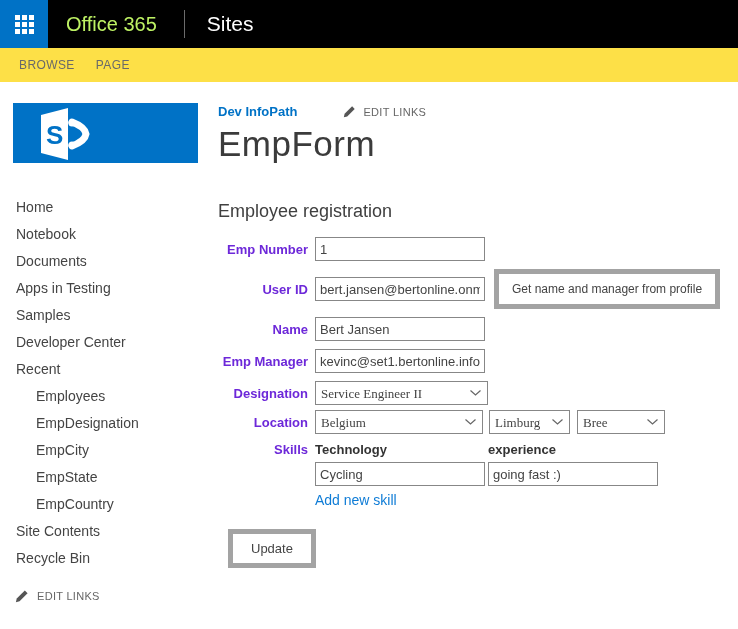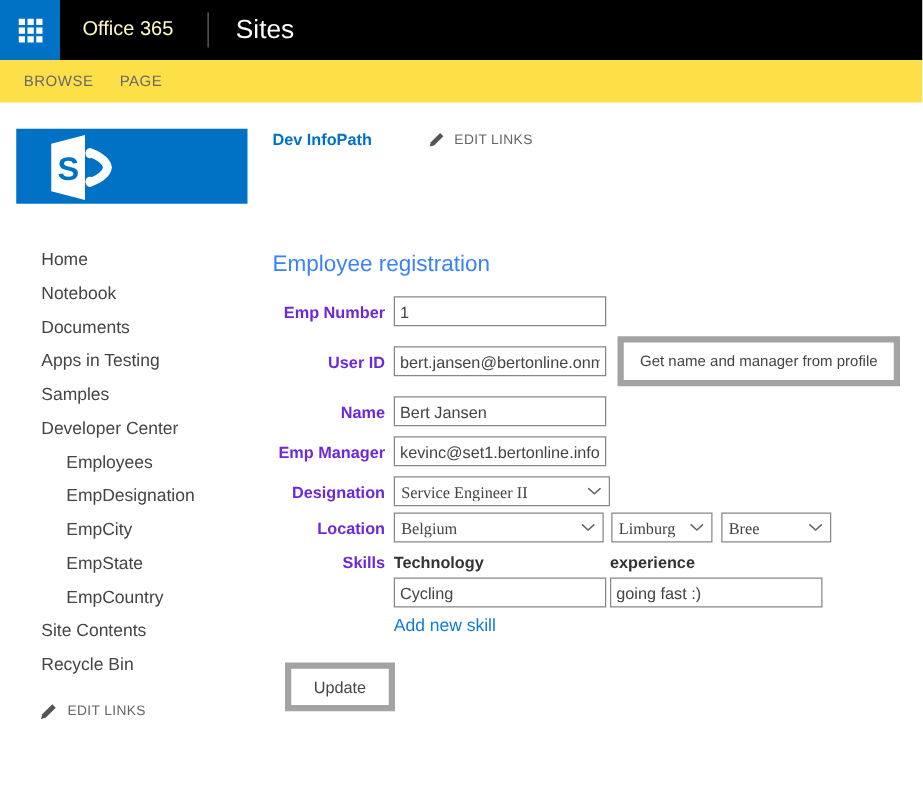--- a/index.html
+++ b/index.html
@@ -5,50 +5,50 @@
   * { margin:0; padding:0; box-sizing:border-box; }
   html,body { width:738px; height:629px; background:#fff; overflow:hidden;
               font-family:"Liberation Sans","DejaVu Sans",sans-serif; }
 
   
   .suite-bar { height:48px; background:#000; display:flex; align-items:center; }
   .waffle { width:48px; height:48px; background:#0072c6; display:flex;
             align-items:center; justify-content:center; cursor:pointer; flex:0 0 48px; }
   .waffle-grid { display:grid; grid-template-columns:repeat(3,5px); grid-gap:2px; }
   .waffle-grid i { width:5px; height:5px; background:#fff; display:block; }
-  .suite-brand { color:#fef9c3; font-size:16px; font-weight:400; margin-left:18px; }
+  .suite-brand { color:#bef264; font-size:20px; font-weight:400; margin-left:18px; }
   .suite-divider { width:1px; height:28px; background:#6b6b6b; margin:0 22px 0 27px; }
   .suite-section { color:#fff; font-size:21px; }
 
   
   .ribbon { height:34px; background:#fde047; display:flex; align-items:center; }
   .ribbon-tab { font-size:12px; color:#696969; letter-spacing:.4px; margin-left:17px;
                 padding:4px 2px; cursor:pointer; text-transform:uppercase; }
 
   
   .logo { position:absolute; left:13px; top:103px; width:185px; height:60px;
           background:#0072c6; cursor:pointer; }
   .header-text { position:absolute; left:218px; top:104px; }
   .breadcrumb-row { display:flex; align-items:center; }
   .site-link { color:#0072c6; font-size:13px; font-weight:bold; text-decoration:none; cursor:pointer; }
   .editlinks { display:flex; align-items:center; margin-left:46px; cursor:pointer; }
   .editlinks span { font-size:11px; color:#666; margin-left:7px; letter-spacing:.3px; }
   .page-title { font-size:35px; font-weight:300; color:#3b3b3b; margin-top:5px; letter-spacing:.5px; }
 
   
-  .sidebar { position:absolute; left:32px; top:200px; width:190px; }
+  .sidebar { position:absolute; left:15px; top:200px; width:190px; }
   .nav-item { font-size:14px; color:#444; margin-bottom:13px; line-height:14px;
               padding:0 0 0 1px; cursor:pointer; }
   .nav-item.indent { padding-left:21px; }
   .sidebar-editlinks { display:flex; align-items:center; margin-top:24px; cursor:pointer; }
   .sidebar-editlinks span { font-size:11px; color:#666; margin-left:8px; letter-spacing:.3px; }
 
   
   .form-area { position:absolute; left:218px; top:201px; }
-  .form-heading { font-size:18px; font-weight:400; color:#3b82f6; margin-bottom:15px; }
+  .form-heading { font-size:18px; font-weight:400; color:#404040; margin-bottom:15px; }
   .form-row { display:flex; align-items:center; margin-bottom:8px; }
   .form-row.tight { margin-bottom:5px; }
   .form-row.top { align-items:flex-start; }
   .f-label { width:90px; text-align:right; font-size:13px; font-weight:bold;
              color:#6d28d9; margin-right:7px; flex:0 0 90px; }
   .txt { height:24px; border:1px solid #878787; background:#fff; font-size:13px;
          color:#444; padding:1px 4px; width:170px;
          font-family:"Liberation Sans","DejaVu Sans",sans-serif; }
   .btn { border:5px solid #a3a3a3; background:#fff; color:#444; font-size:12px;
          padding:8px 13px; cursor:pointer;
@@ -111,29 +111,31 @@
 <div class="header-text">
   <div class="breadcrumb-row">
     <a class="site-link">Dev InfoPath</a>
     <div class="editlinks">
       <svg width="13" height="13" viewBox="0 0 16 16">
         <path d="M11.2 1.6 L14.4 4.8 L5.2 14 L1 15 L2 10.8 Z" fill="#555"></path>
       </svg>
       <span>EDIT LINKS</span>
     </div>
   </div>
+  <div class="page-title">EmpForm</div>
 </div>
 
 <div class="sidebar">
   <div class="nav-item">Home</div>
   <div class="nav-item">Notebook</div>
   <div class="nav-item">Documents</div>
   <div class="nav-item">Apps in Testing</div>
   <div class="nav-item">Samples</div>
   <div class="nav-item">Developer Center</div>
+  <div class="nav-item">Recent</div>
   <div class="nav-item indent">Employees</div>
   <div class="nav-item indent">EmpDesignation</div>
   <div class="nav-item indent">EmpCity</div>
   <div class="nav-item indent">EmpState</div>
   <div class="nav-item indent">EmpCountry</div>
   <div class="nav-item">Site Contents</div>
   <div class="nav-item">Recycle Bin</div>
   <div class="sidebar-editlinks">
     <svg width="14" height="14" viewBox="0 0 16 16">
       <path d="M11.2 1.6 L14.4 4.8 L5.2 14 L1 15 L2 10.8 Z" fill="#555"></path>

